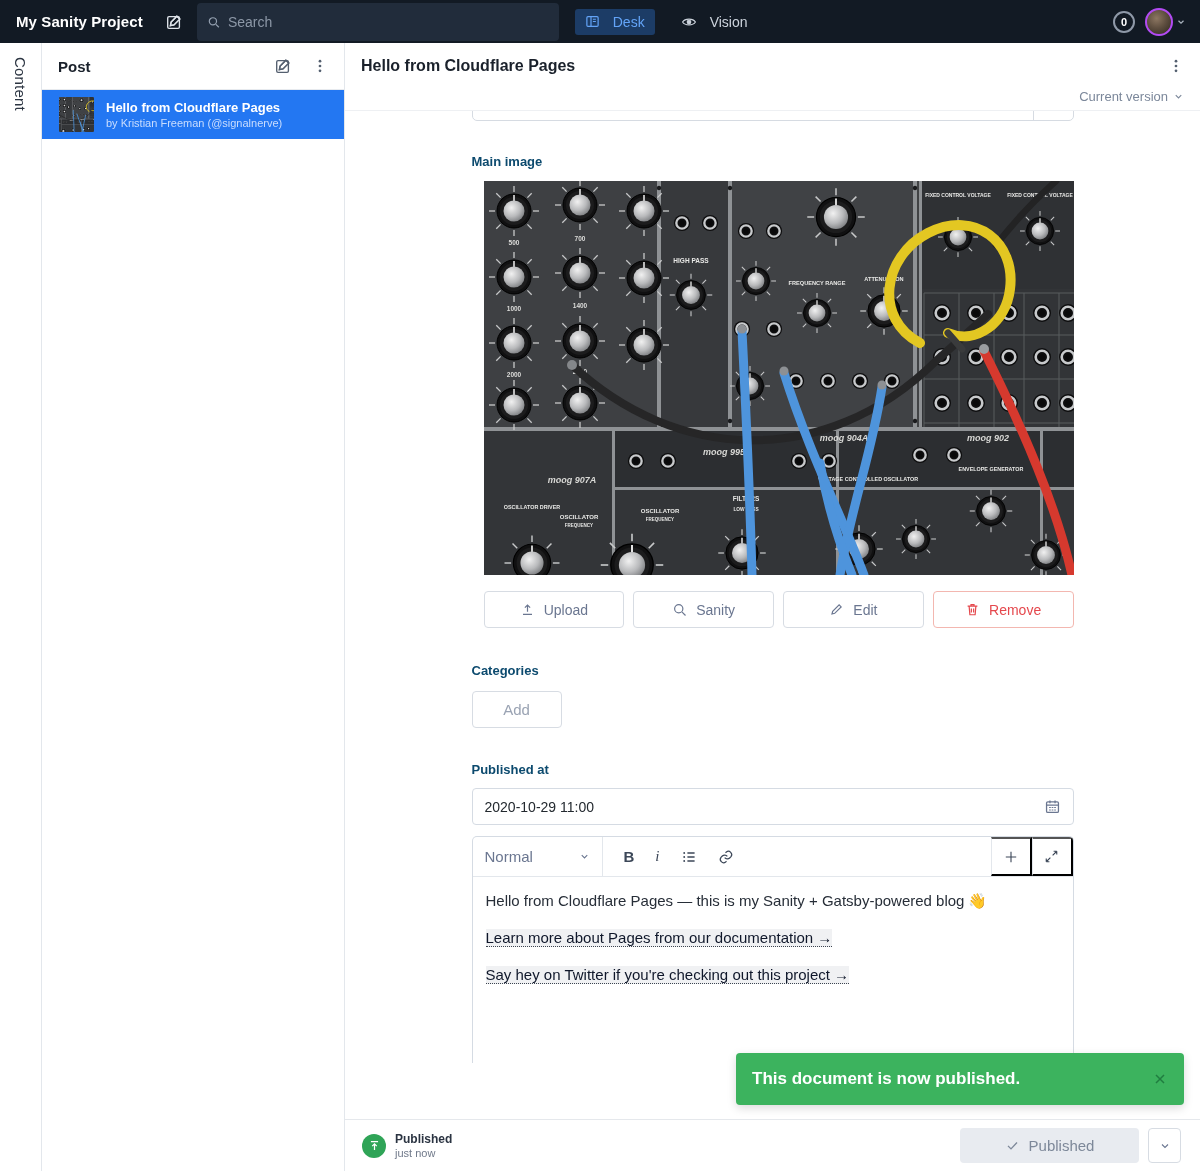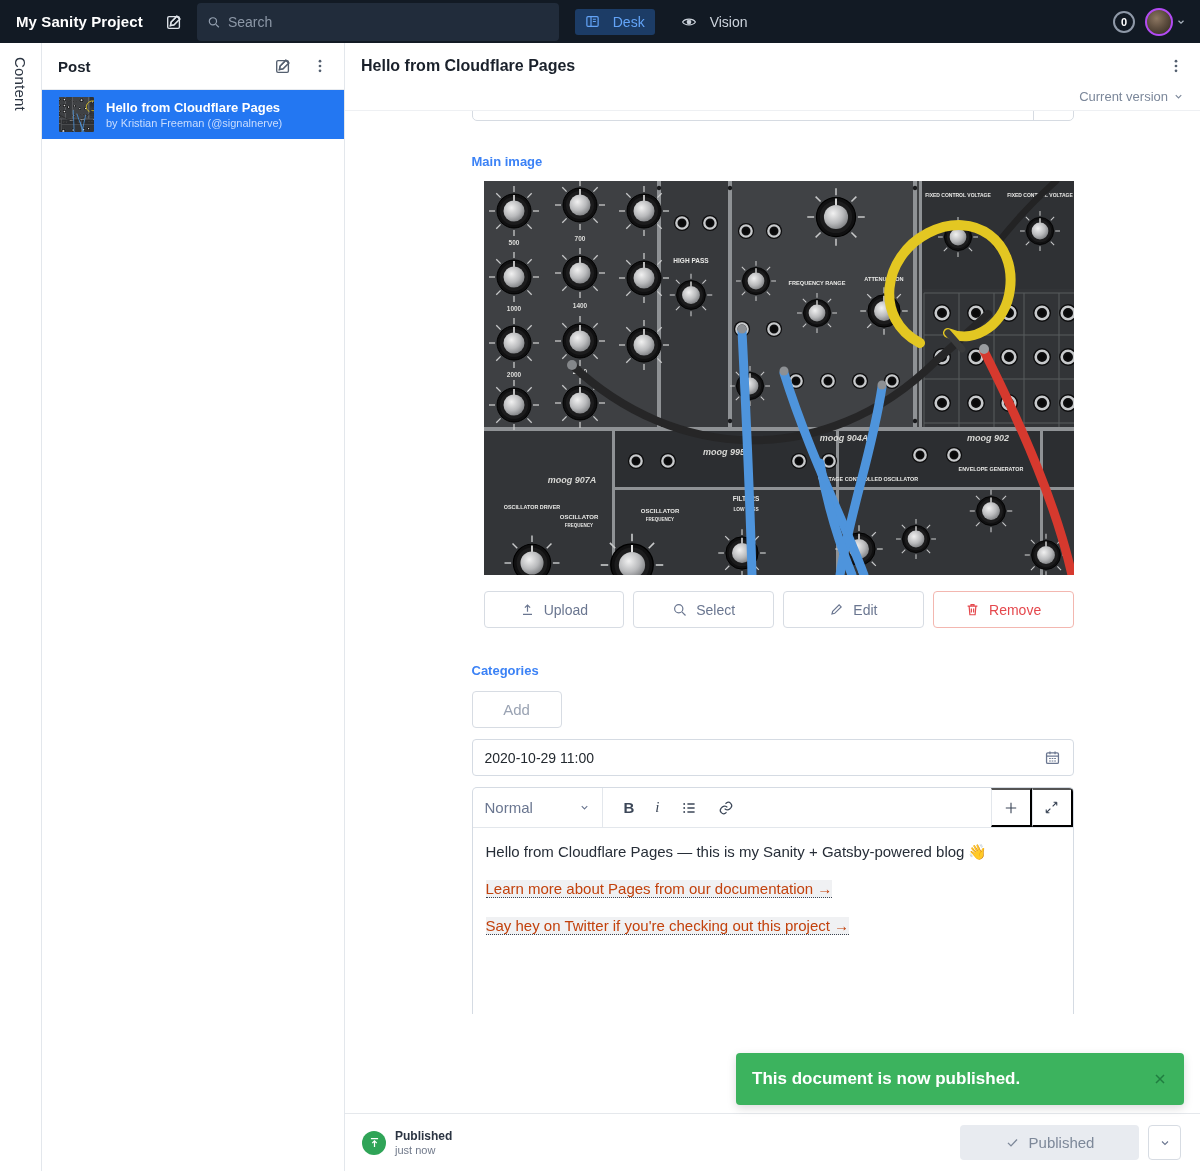--- a/index.html
+++ b/index.html
@@ -48,21 +48,21 @@
   .doc-title { font-size:16px; font-weight:600; color:#1a212b; }
   .version-row { height:22px; border-bottom:1px solid #eef0f3; display:flex; align-items:center;
     justify-content:flex-end; padding:0 16px 6px; color:#7b879a; font-size:13px; gap:5px; cursor:pointer; }
   .form-scroll { flex:1; overflow:hidden; }
   .form-col { width:602px; margin:0 auto; }
 
   .partial-input { height:10px; overflow:hidden; }
   .partial-input .box { height:40px; margin-top:-30px; border:1px solid #d6dbe2; border-radius:5px; position:relative; }
   .partial-input .box::after { content:""; position:absolute; right:39px; top:0; bottom:0; width:1px; background:#d6dbe2; }
 
-  .field-label { margin-top:33px; font-size:13px; font-weight:600; color:#3b82f6; line-height:15px; }
+  .field-label { margin-top:33px; font-size:13px; font-weight:600; color:#0c4a6e; line-height:15px; }
   .image-block { margin-left:12px; width:590px; }
   .synth-img { display:block; margin-top:12px; width:590px; height:394px; cursor:pointer; }
   .image-buttons { display:flex; gap:9px; margin-top:16px; }
   .btn { flex:1; height:37px; background:#fff; border:1px solid #d7dce3; border-radius:4px; color:#6a7690;
     font-size:14px; font-weight:500; font-family:inherit; display:flex; align-items:center; justify-content:center; gap:9px; cursor:pointer; }
   .btn.danger { color:#e5484d; border-color:#f3b7b0; }
 
   .add-btn { margin-top:13px; width:90px; height:37px; background:#fff; border:1px solid #d7dce3; border-radius:4px;
     color:#9aa3b3; font-size:15px; font-family:inherit; cursor:pointer; }
   .label-gap34 { margin-top:34px; }
@@ -79,30 +79,30 @@
   .fmt-group { display:flex; align-items:center; }
   .fmt-btn { background:none; border:none; cursor:pointer; color:#3c4758; margin-left:21px; display:flex; align-items:center; font-family:inherit; }
   .fmt-bold { font-size:15px; font-weight:700; }
   .fmt-italic { font-size:15px; font-style:italic; font-family:"Liberation Serif","DejaVu Serif",serif; }
   .tb-spacer { flex:1; }
   .tb-cell { width:41px; border-left:1px solid #e3e7ec; display:flex; align-items:center; justify-content:center;
     color:#3c4758; cursor:pointer; background:none; }
   .rte-content { padding:13px 13px; }
   .rte-p { font-size:15px; color:#272e38; line-height:22px; }
   .rte-linkrow { margin-top:15px; line-height:22px; }
-  .rte-link { font-size:15px; color:#c2410c; background:#f0f1f3; border-bottom:1px dotted #3c4450; cursor:pointer; }
+  .rte-link { font-size:15px; color:#0f172a; background:#f0f1f3; border-bottom:1px dotted #3c4450; cursor:pointer; }
 
   
   .toast { position:absolute; right:16px; bottom:66px; width:448px; height:52px; background:#3cb35e; border-radius:4px;
     display:flex; align-items:center; padding:0 16px; box-shadow:0 3px 10px rgba(0,0,0,.15); }
   .toast-msg { color:#fff; font-size:17px; font-weight:600; flex:1; }
   .toast-close { background:none; border:none; color:rgba(10,80,40,.55); cursor:pointer; display:flex; }
 
   
-  .editor-footer { height:58px; border-top:1px solid #e5e8ec; background:#fff; display:flex; align-items:center; padding:0 19px 0 17px; }
+  .editor-footer { height:52px; border-top:1px solid #e5e8ec; background:#fff; display:flex; align-items:center; padding:0 19px 0 17px; }
   .pub-icon { width:24px; height:24px; border-radius:50%; background:#2fa457; color:#fff; display:flex; align-items:center; justify-content:center; }
   .pub-text { margin-left:9px; }
   .pub-status { font-size:12px; font-weight:700; color:#2b3442; }
   .pub-time { font-size:11px; color:#70798a; margin-top:1px; }
   .footer-spacer { flex:1; }
   .published-btn { width:179px; height:35px; background:#e8ebf0; border:none; border-radius:4px; color:#7d8899;
     font-size:15px; font-weight:500; font-family:inherit; display:flex; align-items:center; justify-content:center; gap:9px; cursor:pointer; }
   .pub-chevron-btn { margin-left:9px; width:33px; height:35px; background:#fff; border:1px solid #d7dce3; border-radius:4px;
     color:#6a7690; display:flex; align-items:center; justify-content:center; cursor:pointer; }
 
@@ -401,40 +401,41 @@
               <svg width="15" height="15" viewBox="0 0 20 20" fill="none" stroke="currentColor" stroke-width="1.6">
                 <path d="M10 13V4M6.5 7.5L10 4l3.5 3.5M4 16.5h12"></path>
               </svg>
               <span>Upload</span>
             </button>
             <button class="btn">
               <svg width="15" height="15" viewBox="0 0 20 20" fill="none" stroke="currentColor" stroke-width="1.6">
                 <circle cx="9" cy="9" r="5.5"></circle>
                   <path d="M13.5 13.5L18 18"></path>
               </svg>
-              <span>Select</span>
+              <span>Sanity</span>
             </button>
             <button class="btn">
               <svg width="15" height="15" viewBox="0 0 20 20" fill="none" stroke="currentColor" stroke-width="1.6">
                 <path d="M4 16l.9-3.6 8.6-8.6 2.7 2.7-8.6 8.6L4 16z"></path>
               </svg>
               <span>Edit</span>
             </button>
             <button class="btn danger">
               <svg width="15" height="15" viewBox="0 0 20 20" fill="none" stroke="currentColor" stroke-width="1.6">
                 <path d="M3.5 5.5h13M8 5.5V3.5h4v2M5.5 5.5l1 11.5h7l1-11.5M8.5 8.5v5.5M11.5 8.5v5.5"></path>
               </svg>
               <span>Remove</span>
             </button>
           </div>
         </div>
 
         <div class="field-label label-gap35">Categories</div>
         <button class="add-btn">Add</button>
 
+        <div class="field-label label-gap34">Published at</div>
         <div class="date-input">
           <div class="date-value">2020-10-29 11:00</div>
           <svg width="17" height="17" viewBox="0 0 20 20" fill="none" stroke="currentColor" stroke-width="1.5">
             <rect x="3" y="4.5" width="14" height="12.5" rx="1.5"></rect>
               <path d="M7 2.8v3.4M13 2.8v3.4M3 8.5h14"></path>
             <path d="M6 11.3h2M9 11.3h2M12 11.3h2M6 14h2M9 14h2M12 14h2" stroke-width="1.2"></path>
           </svg>
         </div>
 
         <div class="rte">

